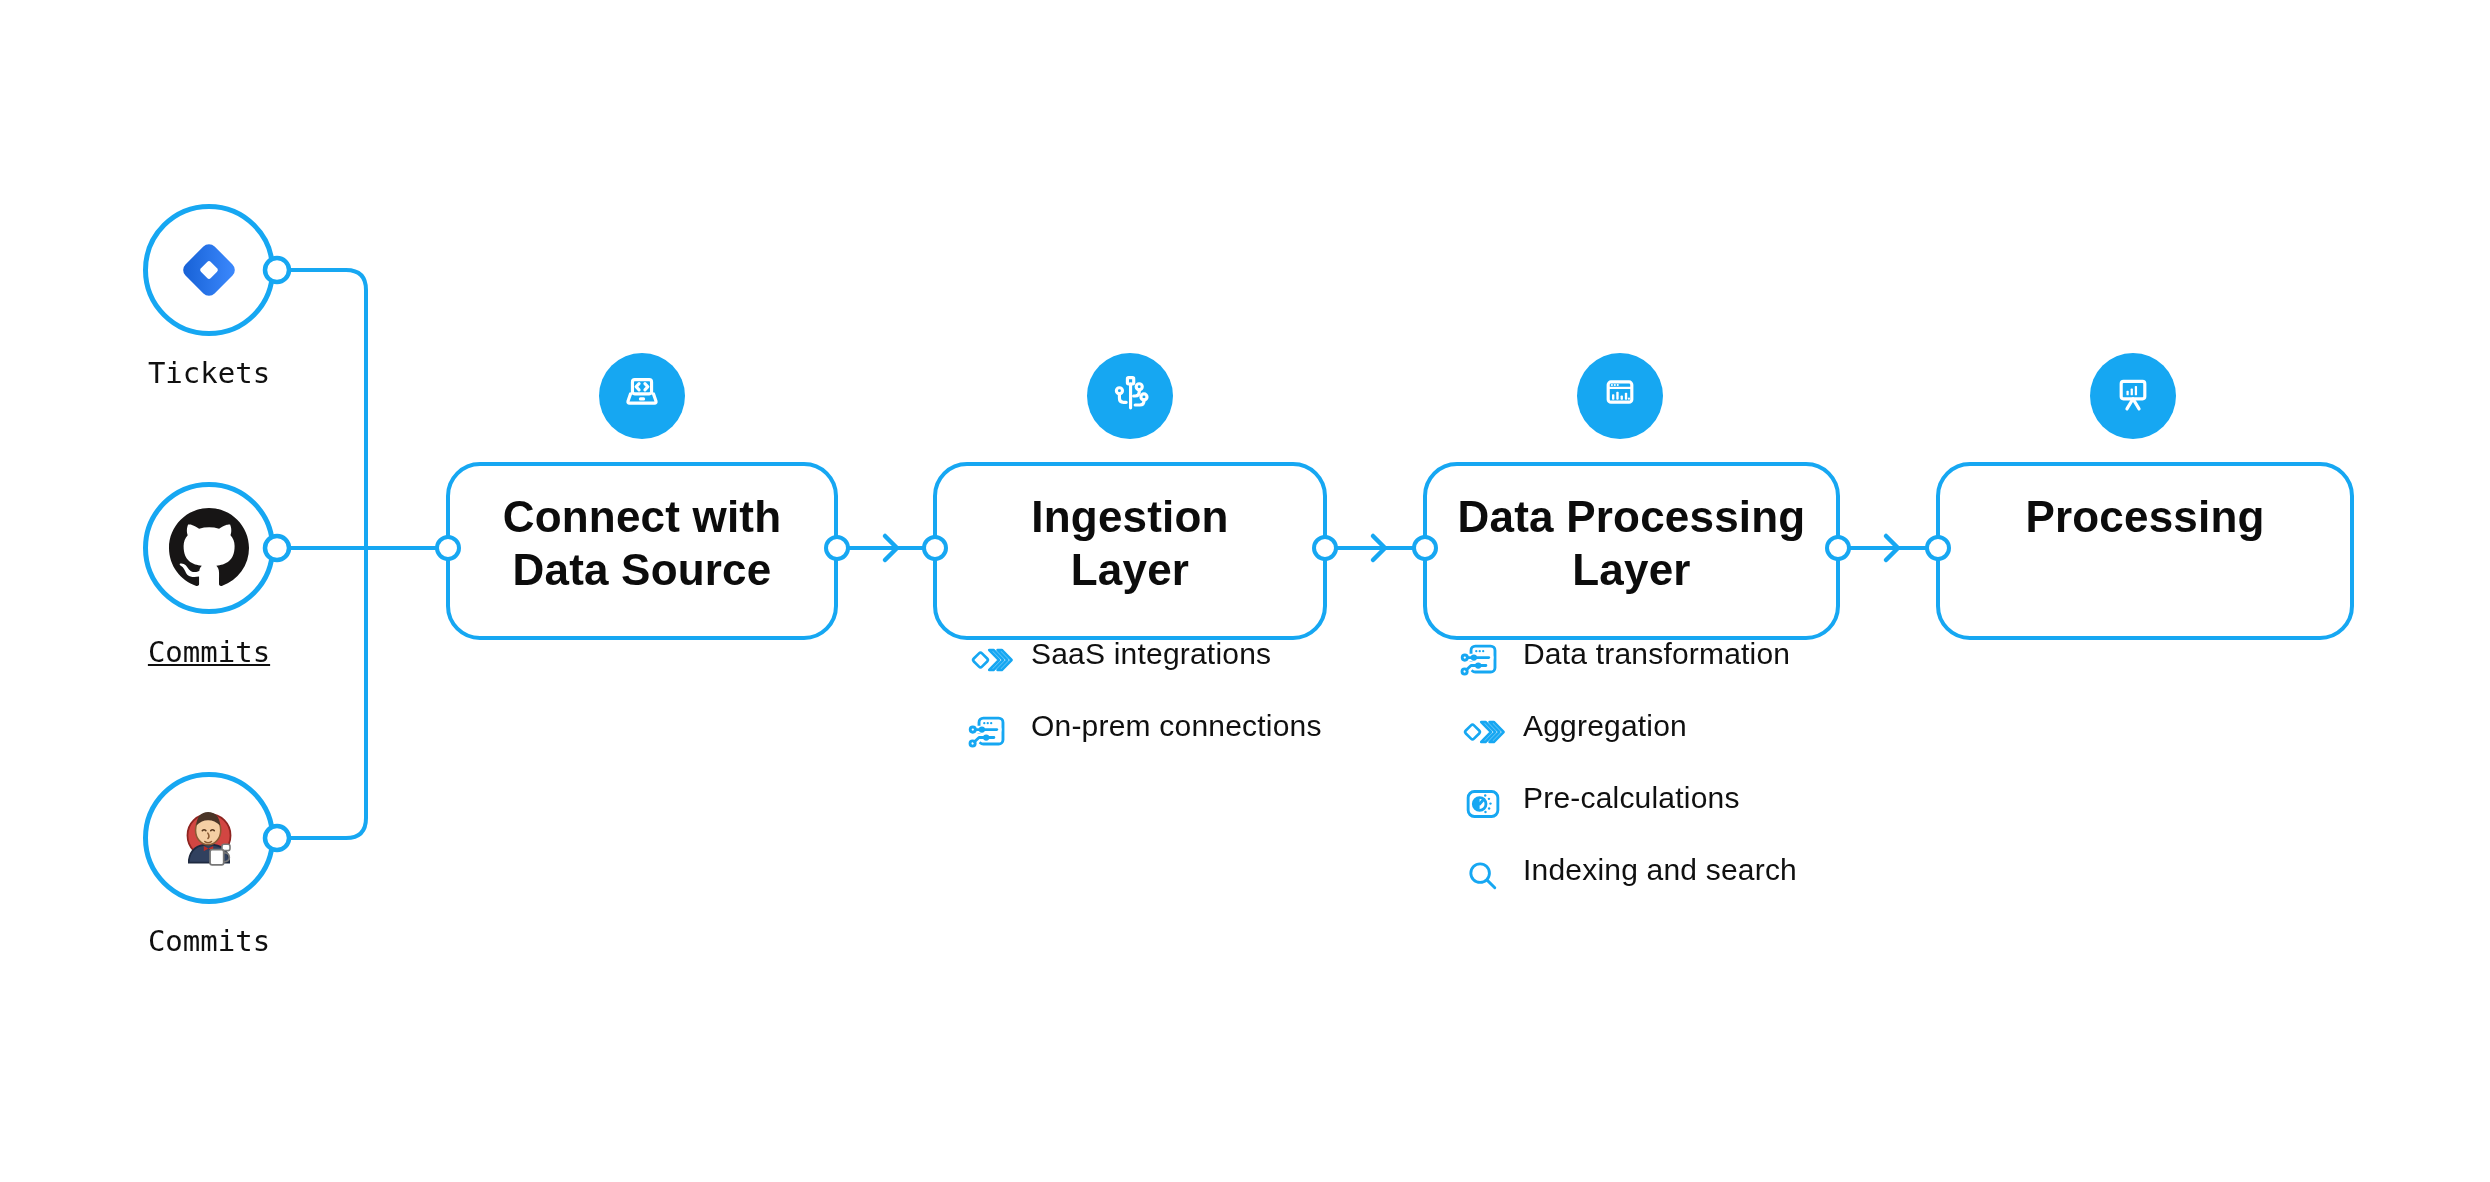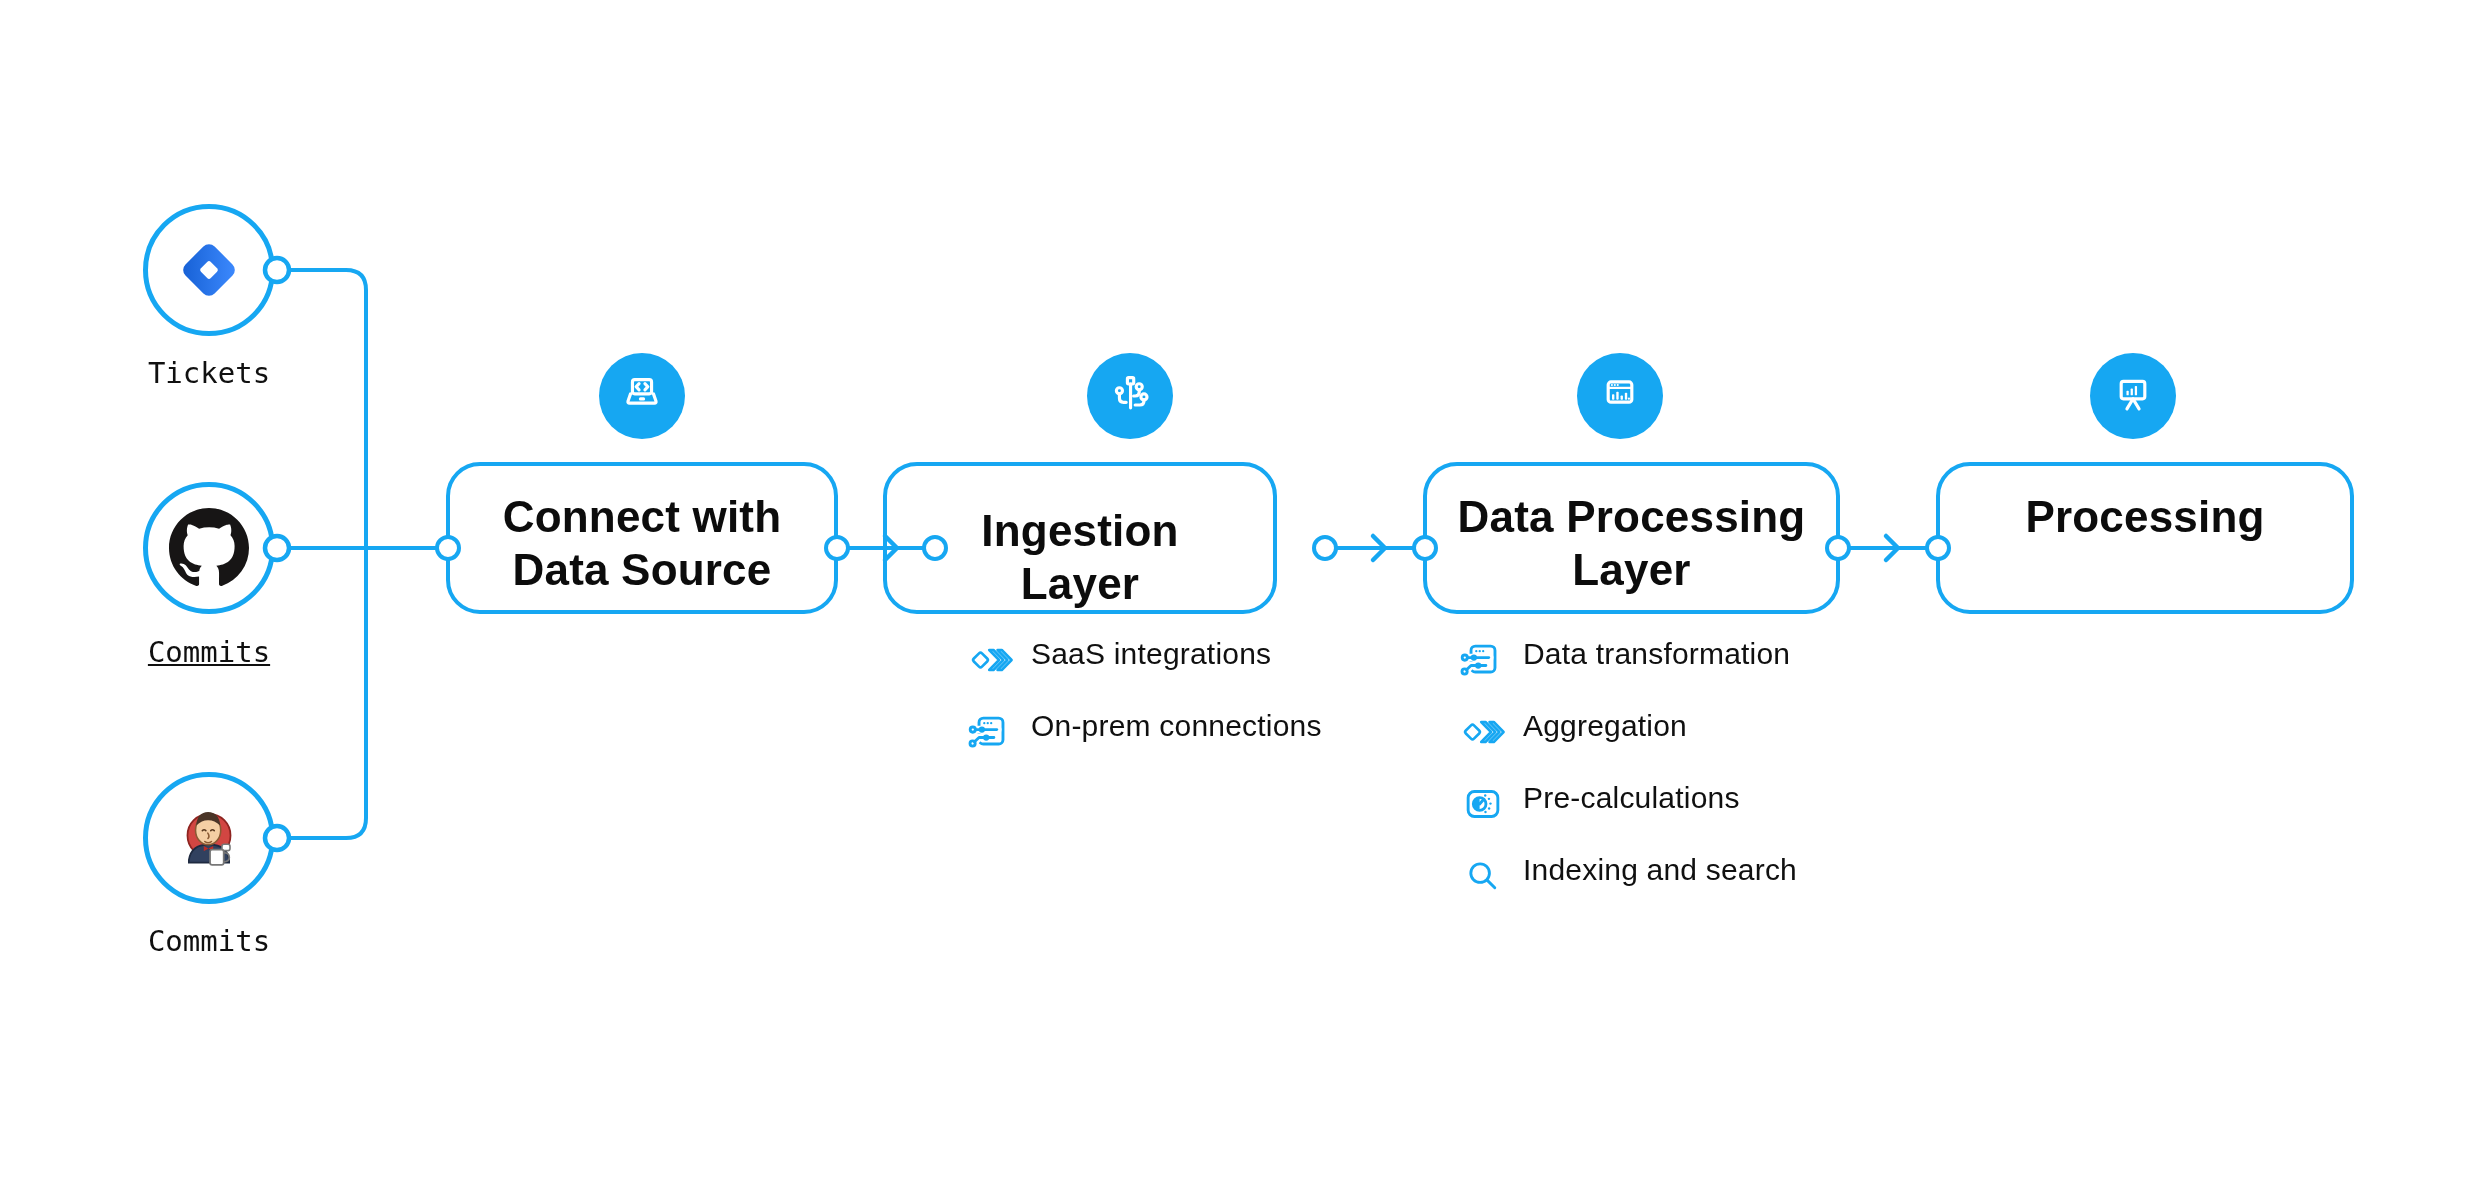--- a/index.html
+++ b/index.html
@@ -29,21 +29,21 @@
     display:flex;align-items:center;justify-content:center;z-index:2;
   }
   .src-label{
     position:absolute;width:300px;text-align:center;z-index:2;
     font-family:"DejaVu Sans Mono", monospace;
     font-size:29px;line-height:42px;color:var(--text);font-weight:500;
   }
 
   
   .stage-box{
-    position:absolute;top:462px;height:152px;box-sizing:border-box;
+    position:absolute;top:462px;height:178px;box-sizing:border-box;
     border:4px solid var(--accent);border-radius:34px;background:#fff;
     display:flex;justify-content:center;align-items:flex-start;
     padding-top:24px;z-index:1;
   }
   .stage-title{
     font-size:44px;line-height:53px;font-weight:700;color:#0c0c0c;
     text-align:center;white-space:pre-line;letter-spacing:0.2px;
   }
 
   
@@ -106,21 +106,21 @@
       <rect x="24.6" y="30.6" width="7.8" height="8.8" rx="1.2" fill="#fff" stroke="#777" stroke-width="1"></rect>
       <path d="M32.4 32.4 q3.2 0.2 3.2 2.7 q0 2.4 -3.2 2.5" stroke="#777" stroke-width="1" fill="none"></path>
     </svg>
   </div>
   <div class="src-label" style="left:59px;top:920px;">Commits</div>
 
   <div class="stage-box" style="left:446px;width:392px;">
     <div class="stage-title">Connect with
 Data Source</div>
   </div>
-  <div class="stage-box" style="left:883px;width:394px;align-items:flex-end;">
+  <div class="stage-box" style="left:933px;width:394px;">
     <div class="stage-title">Ingestion
 Layer</div>
   </div>
   <div class="stage-box" style="left:1423px;width:417px;">
     <div class="stage-title">Data Processing
 Layer</div>
   </div>
   <div class="stage-box" style="left:1936px;width:418px;">
     <div class="stage-title">Processing</div>
   </div>

